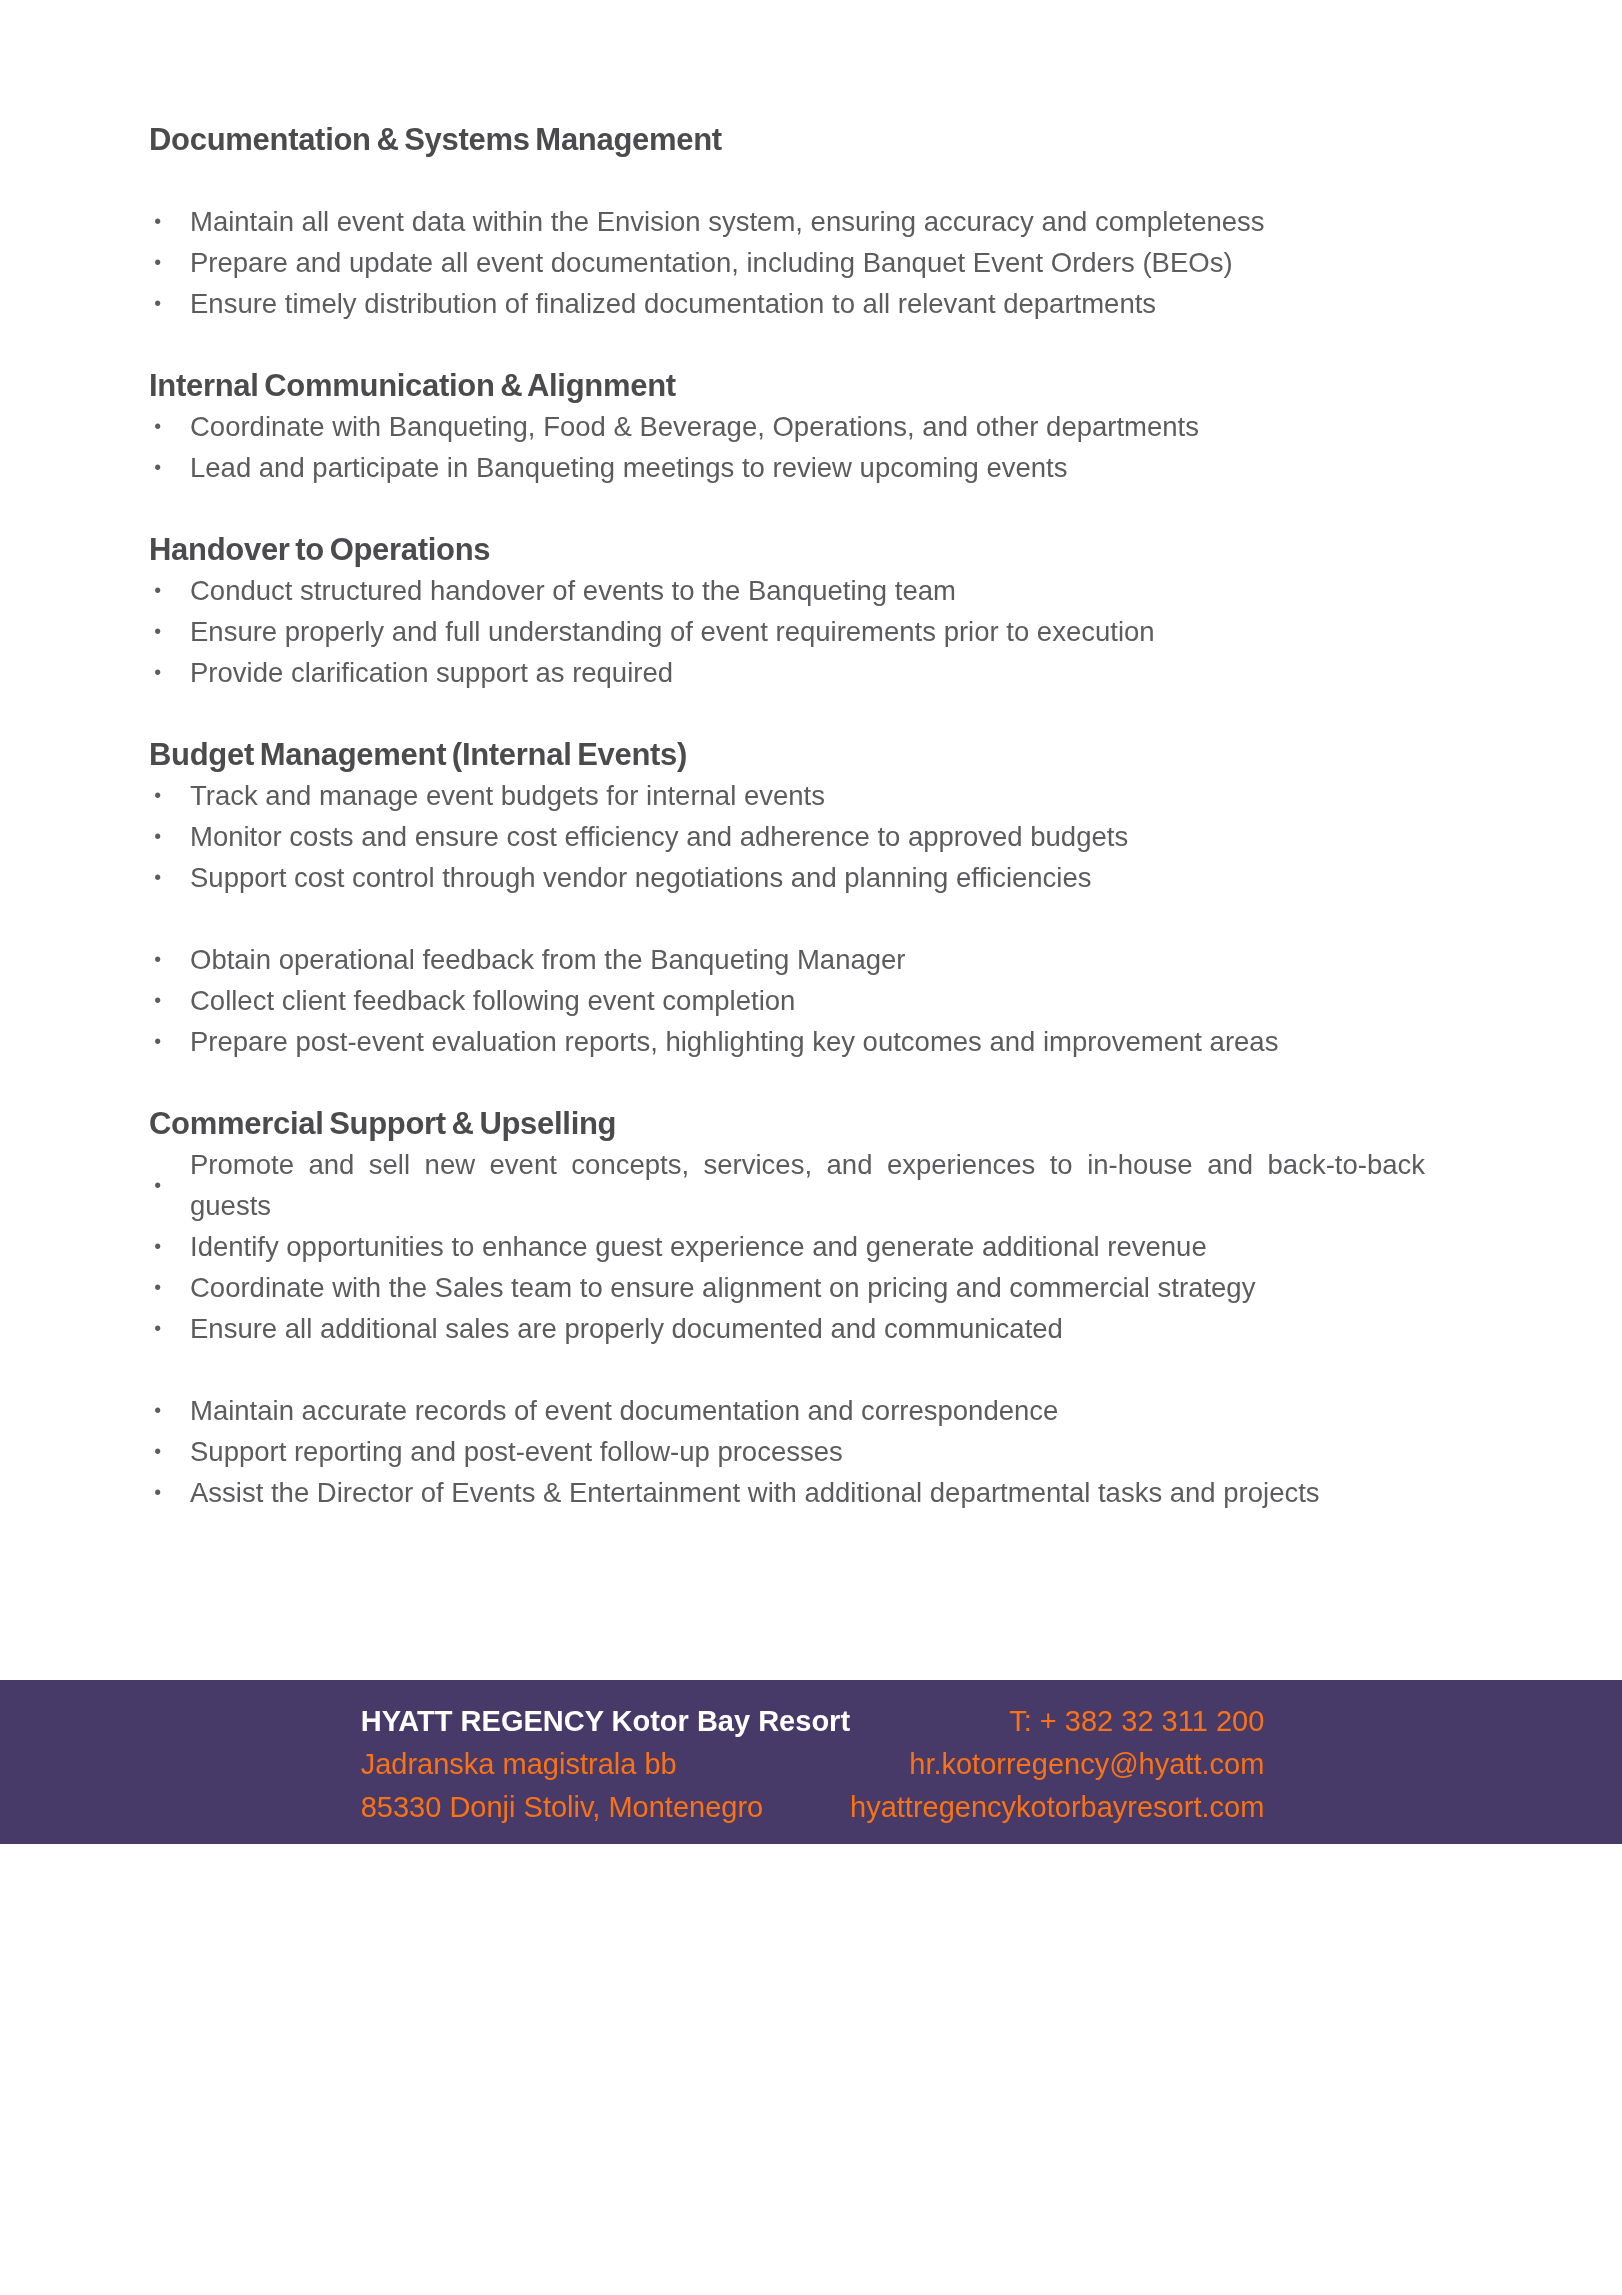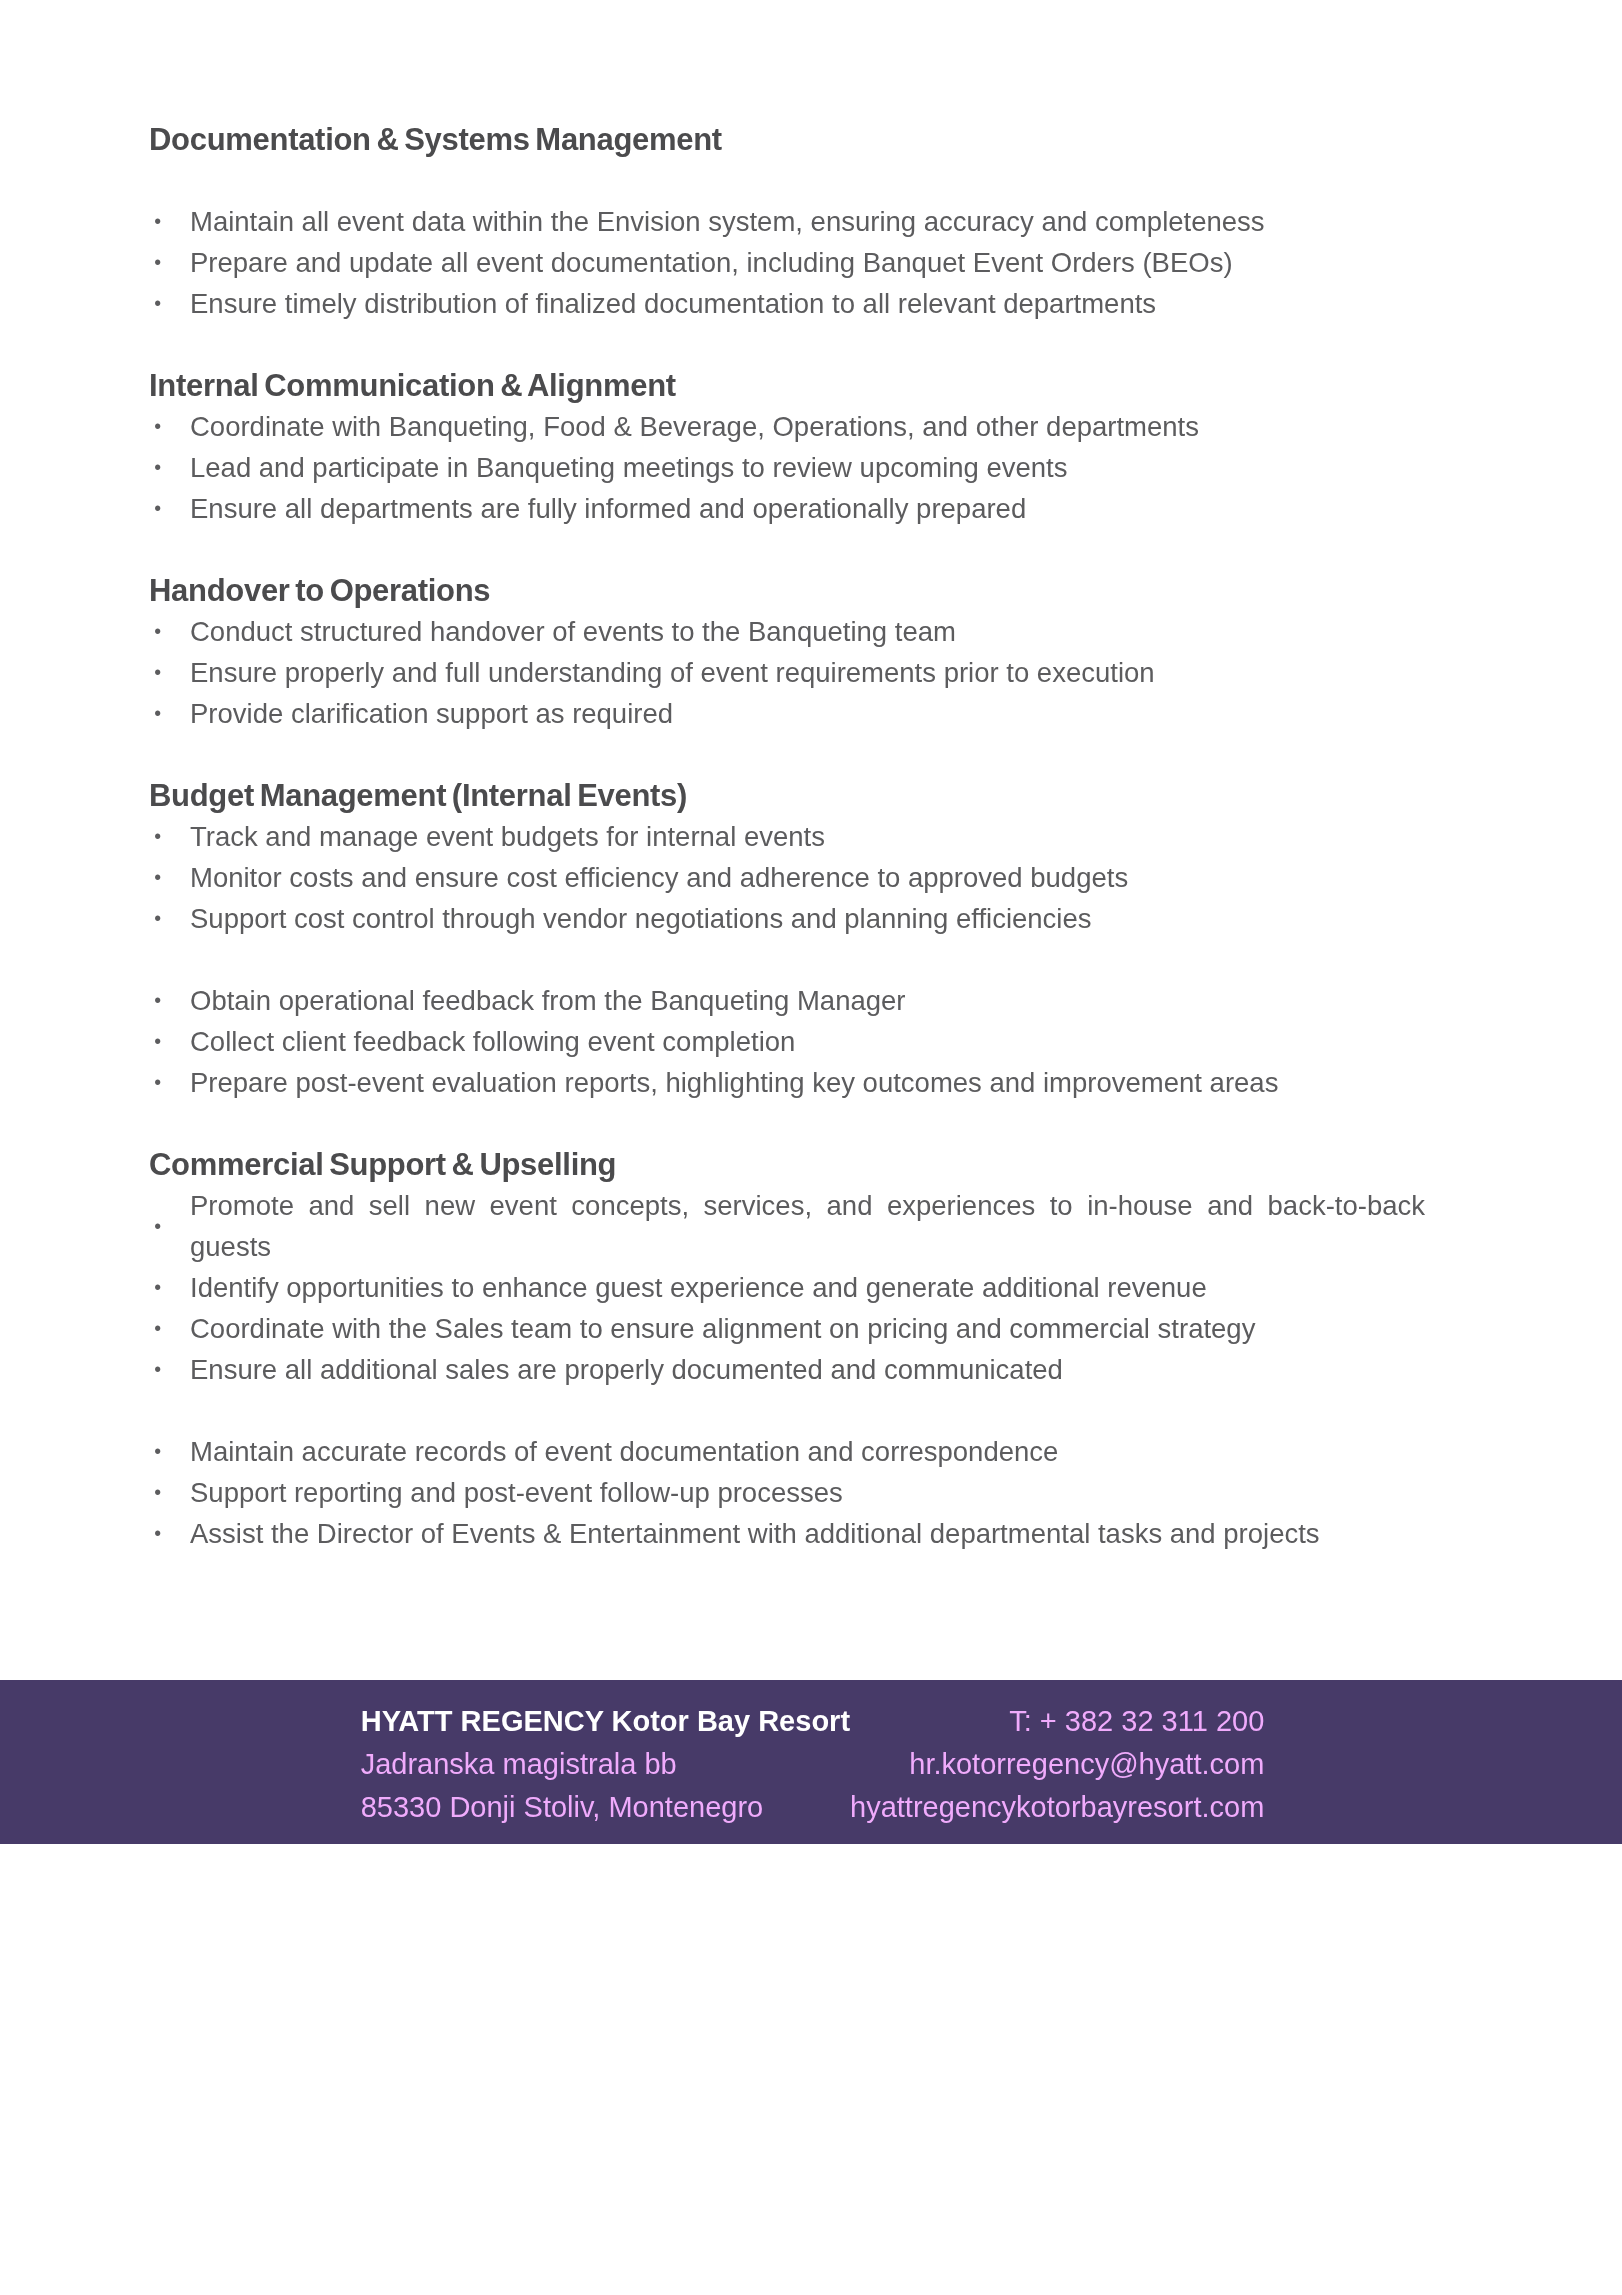--- a/index.html
+++ b/index.html
@@ -72,21 +72,21 @@
     justify-content: center;
     padding: 19.6px 161px 0 164px;
   }
 
   .footer-left  { text-align: left; }
   .footer-right { text-align: right; }
 
   .footer-line {
     font-size: 29px;
     line-height: 43px;
-    color: #f0abfc;
+    color: #f97316;
     white-space: nowrap;
   }
   .footer-line.bold { font-weight: 700; color: #ffffff; }
 </style>
 </head>
 <body>
 
 <div class="page">
 
   <div class="content" id="sections-container">
@@ -111,24 +111,20 @@
     <div class="section">
       <div class="section-title">Internal Communication &amp; Alignment</div>
       <div class="bullet-list">
           <div class="bullet-row">
             <span class="dot"></span>
             <span class="bullet-text">Coordinate with Banqueting, Food &amp; Beverage, Operations, and other departments</span>
           </div>
           <div class="bullet-row">
             <span class="dot"></span>
             <span class="bullet-text">Lead and participate in Banqueting meetings to review upcoming events</span>
-          </div>
-          <div class="bullet-row">
-            <span class="dot"></span>
-            <span class="bullet-text">Ensure all departments are fully informed and operationally prepared</span>
           </div>
         </div>
     </div>
 
     <div class="section">
       <div class="section-title">Handover to Operations</div>
       <div class="bullet-list">
           <div class="bullet-row">
             <span class="dot"></span>
             <span class="bullet-text">Conduct structured handover of events to the Banqueting team</span>

